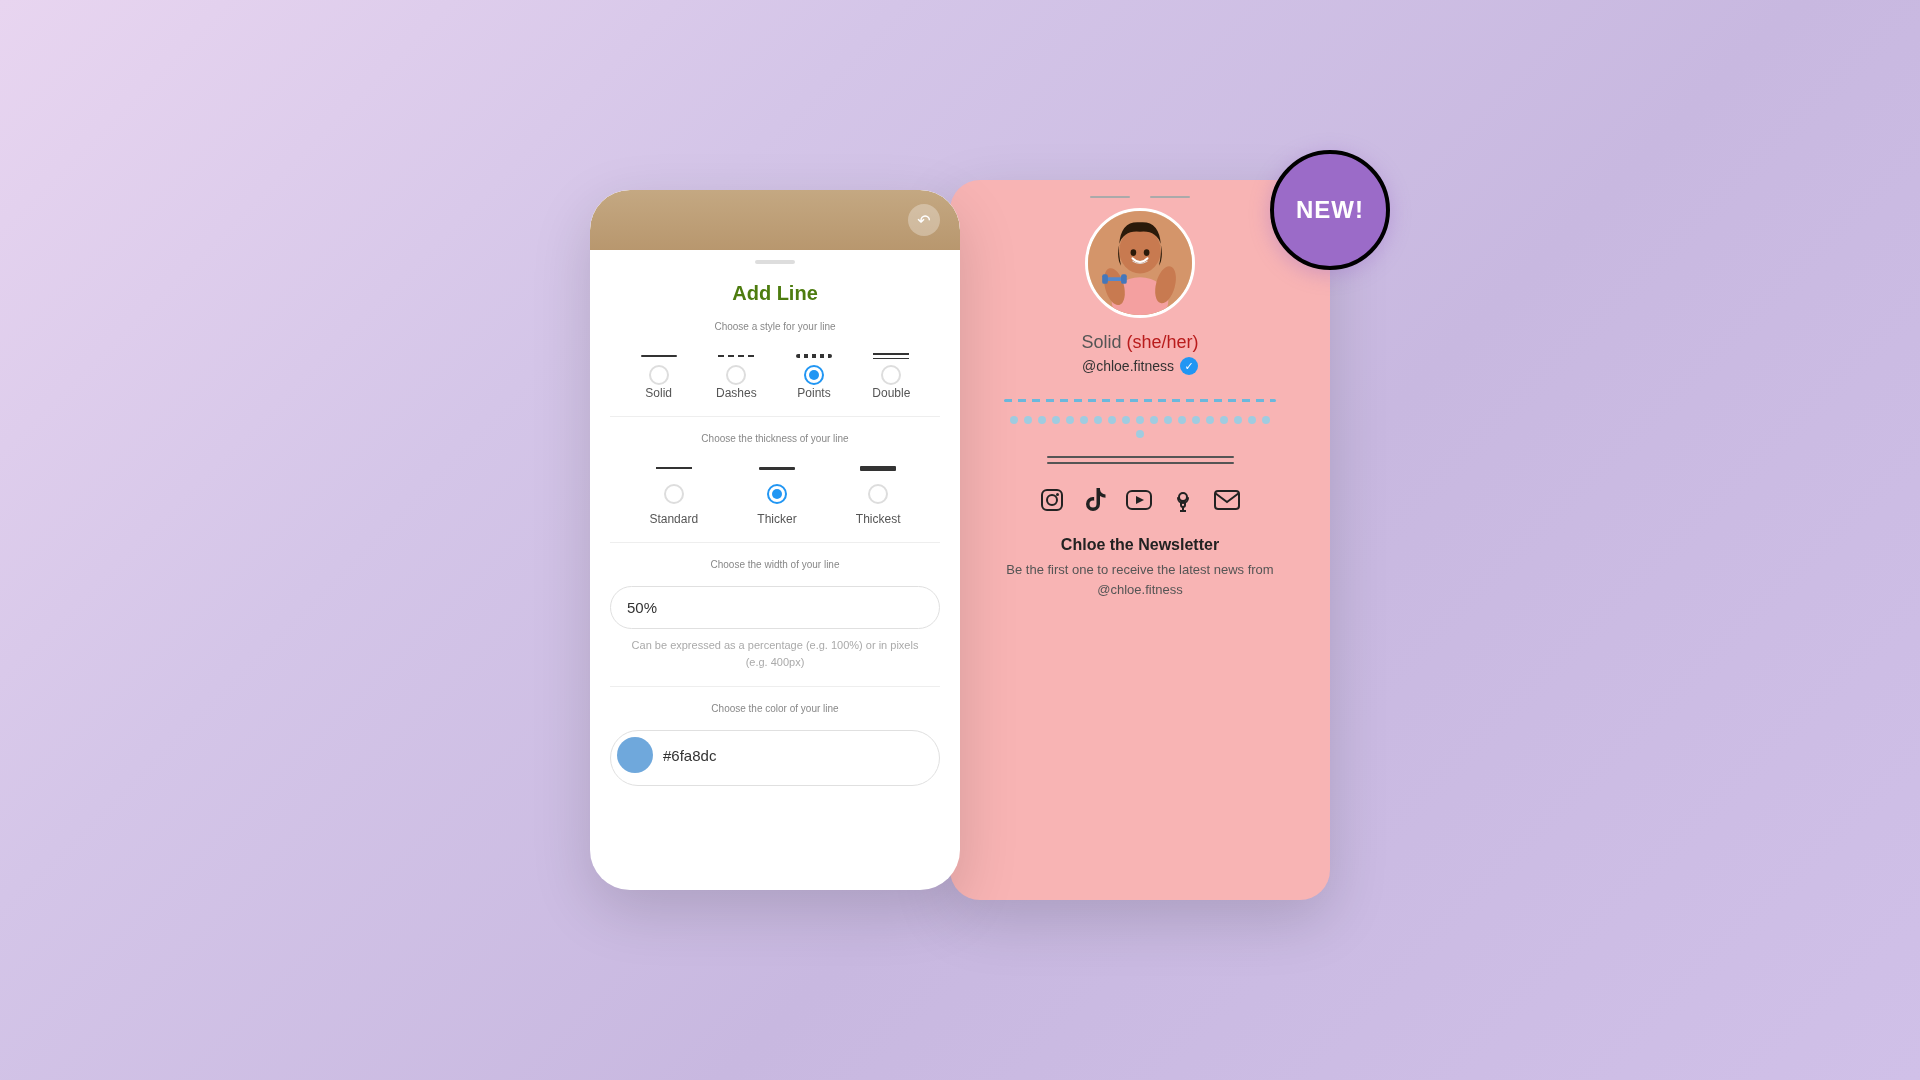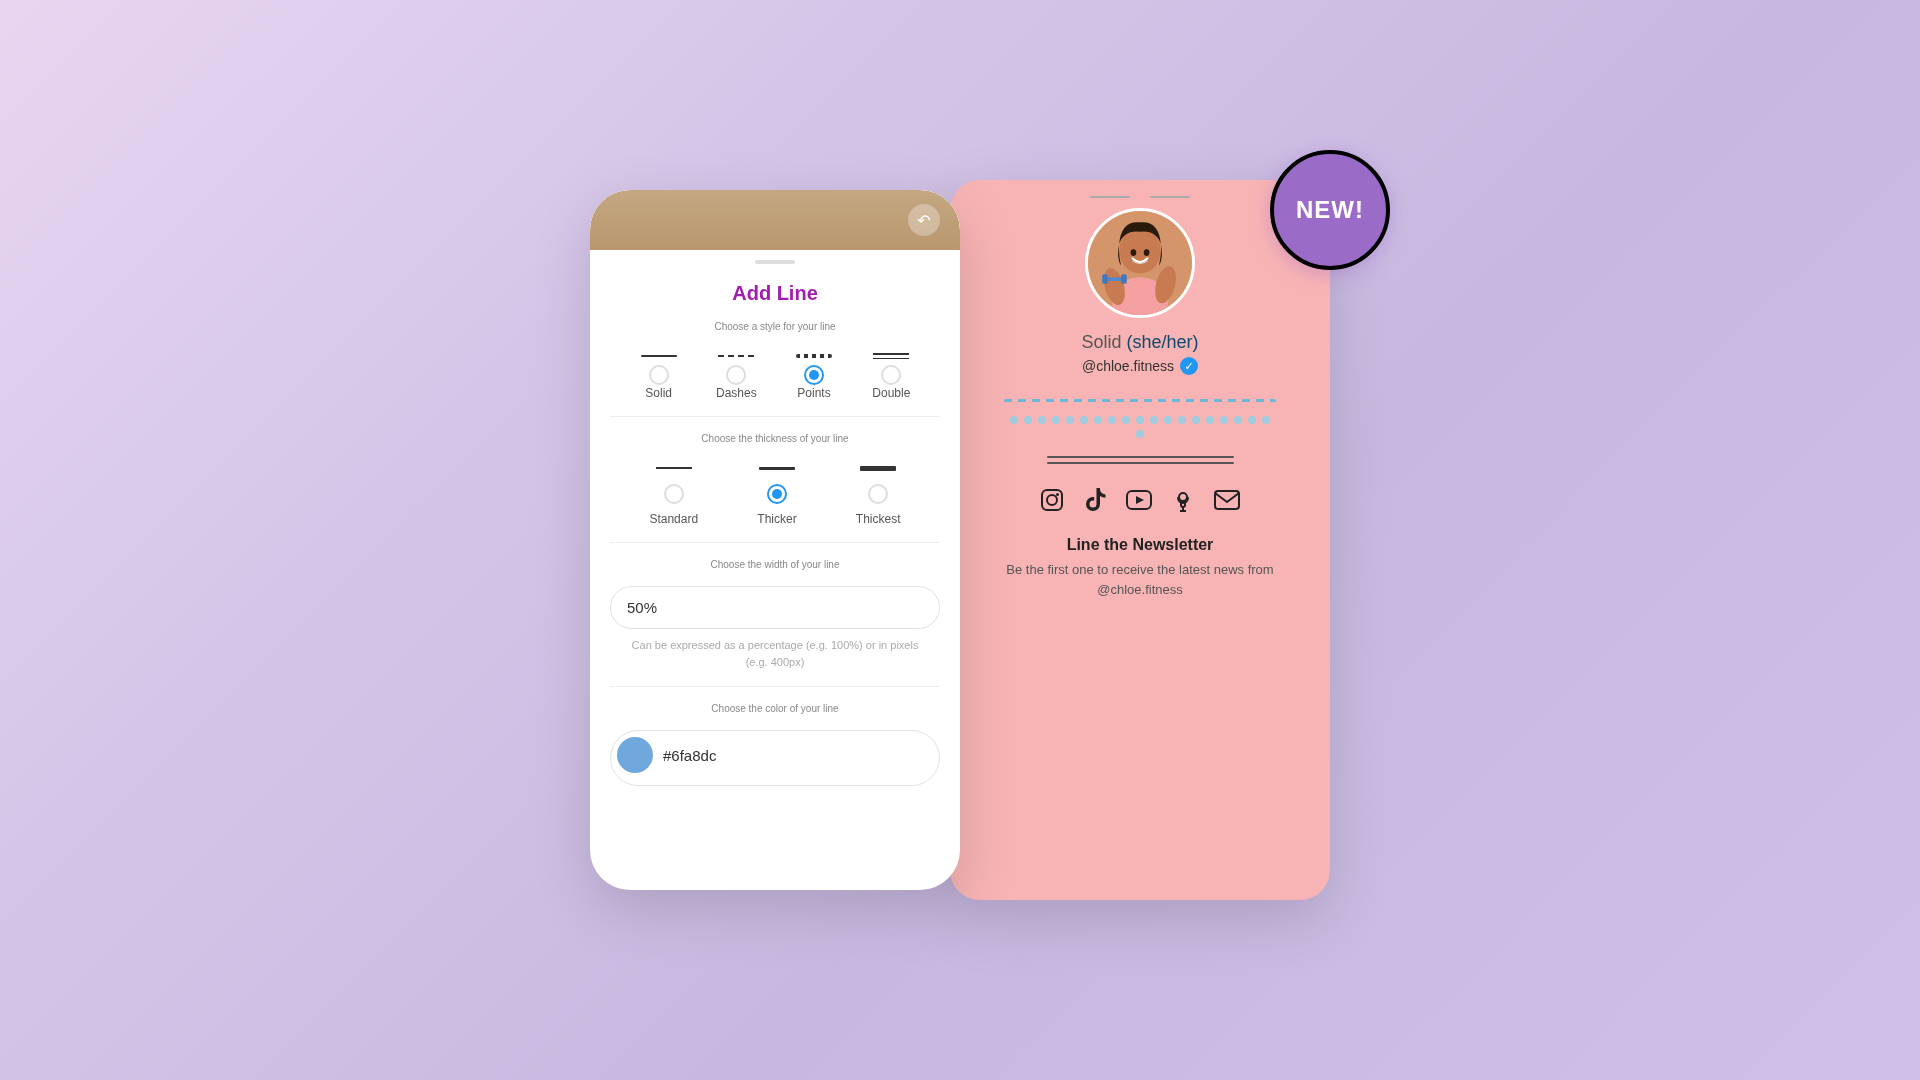--- a/index.html
+++ b/index.html
@@ -62,21 +62,21 @@
     .phone-left-content {
       padding: 0 20px 20px;
       overflow-y: auto;
       height: calc(700px - 60px);
     }
 
     .section-title {
       text-align: center;
       font-size: 20px;
       font-weight: 700;
-      color: #a21caf;
+      color: #4d7c0f;
       margin: 18px 0 16px;
     }
 
     .subsection-label {
       text-align: center;
       font-size: 10px;
       color: #888;
       margin-bottom: 16px;
     }
 
@@ -586,21 +586,21 @@
           <path d="M47 53 Q55 58 63 53" stroke="#ddd" stroke-width="1" fill="none"></path>
 
           <rect x="18" y="70" width="20" height="4" rx="2" fill="#5588cc"></rect>
           <rect x="15" y="67" width="6" height="10" rx="2" fill="#4477bb"></rect>
           <rect x="35" y="67" width="6" height="10" rx="2" fill="#4477bb"></rect>
         </svg>
       </div>
 
       <div class="profile-name">
         <span>Solid</span>
-        <span style="font-weight:400; color:#0c4a6e;">(she/her)</span>
+        <span style="font-weight:400; color:#b91c1c;">(she/her)</span>
       </div>
 
       <div class="profile-handle-row">
         <span class="profile-handle">@chloe.fitness</span>
         <div class="verified-badge">✓</div>
       </div>
 
       <div class="dashed-line-blue"></div>
 
       <div class="dotted-row">
@@ -666,21 +666,21 @@
 
         <div class="social-icon">
           <svg width="26" height="20" viewBox="0 0 26 20" fill="none" xmlns="http://www.w3.org/2000/svg">
             <rect x="1" y="1" width="24" height="18" rx="3" stroke="#222" stroke-width="2"></rect>
             <polyline points="1,3 13,12 25,3" stroke="#222" stroke-width="2" fill="none"></polyline>
           </svg>
         </div>
       </div>
 
       <div class="newsletter-section">
-        <div class="newsletter-title">Line the Newsletter</div>
+        <div class="newsletter-title">Chloe the Newsletter</div>
         <div class="newsletter-desc">Be the first one to receive the latest news from<br><span>@chloe.fitness</span></div>
       </div>
 
     </div>
   </div>
 
   <div class="new-badge">
     <span class="new-badge-text">NEW!</span>
   </div>
 

